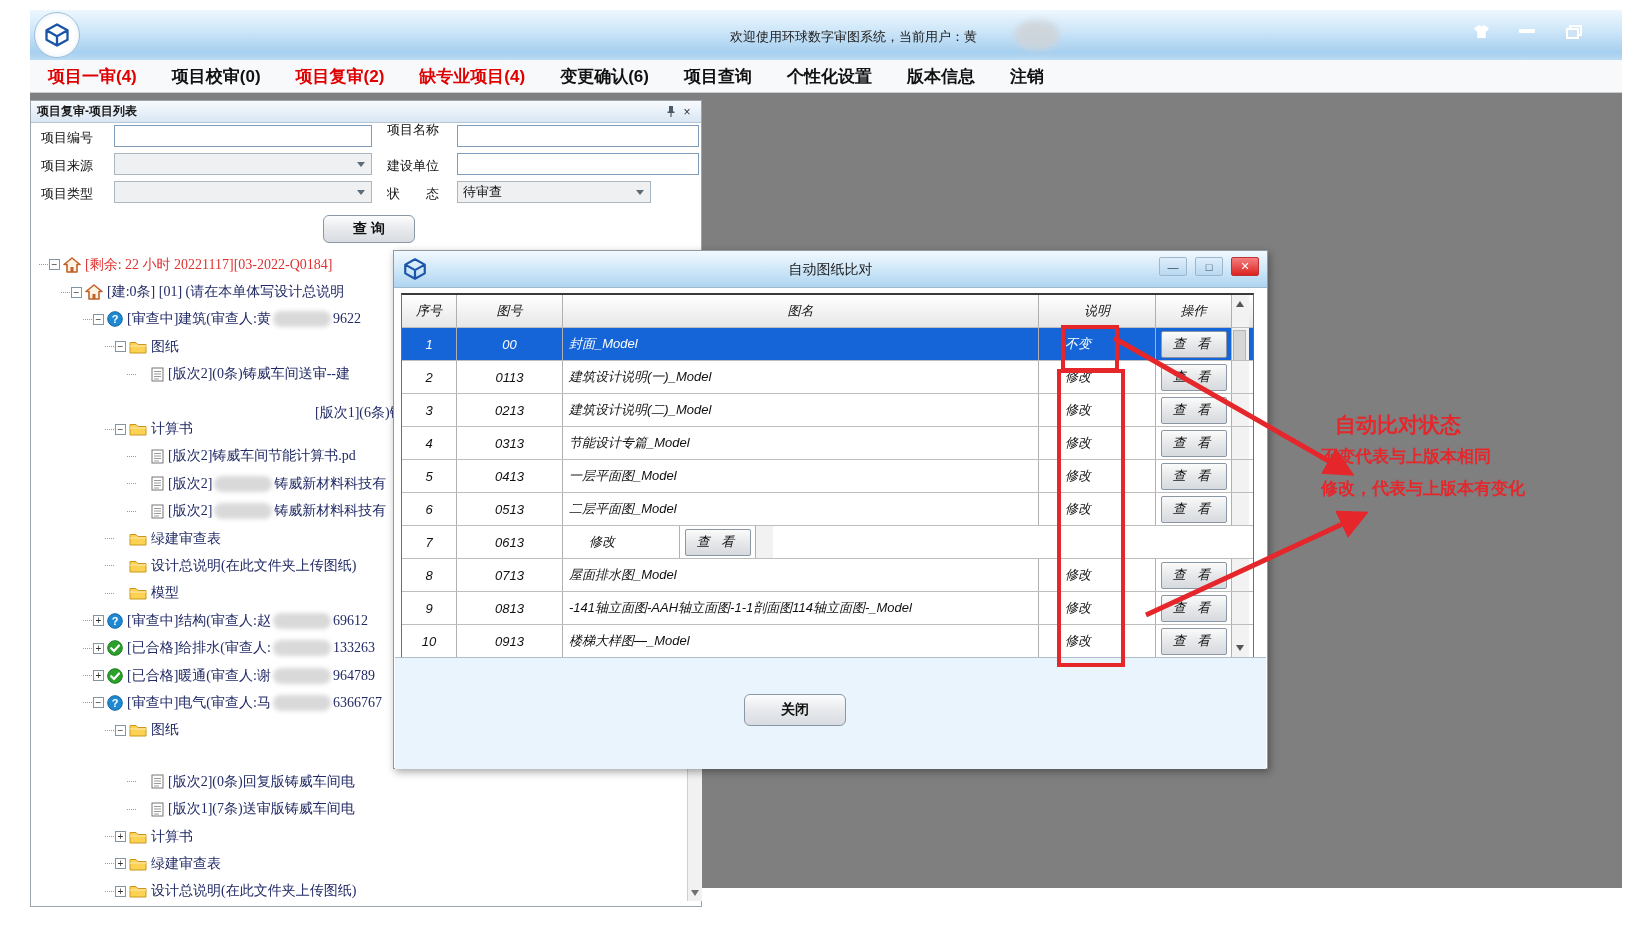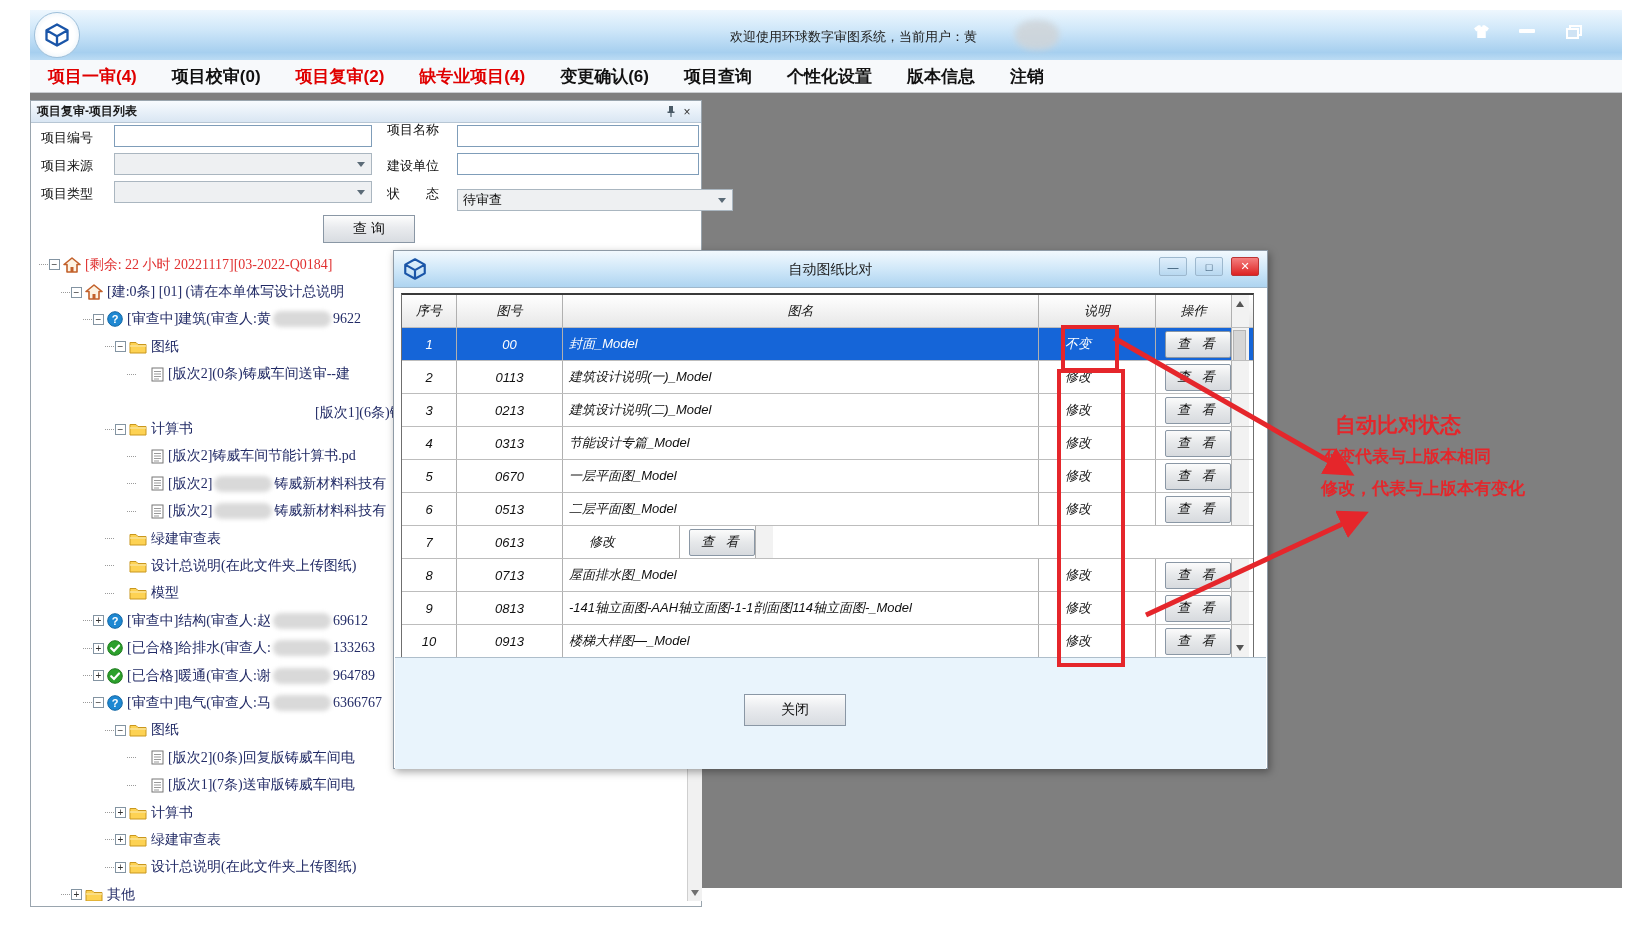--- a/index.html
+++ b/index.html
@@ -45,21 +45,21 @@
   .ph-ico{width:16px;height:16px;display:flex;align-items:center;justify-content:center;
     color:#333;font-size:12px;cursor:pointer;}
   .flabel{position:absolute;font-size:13px;color:#111;}
   .tin{position:absolute;height:22px;background:#fff;border:1px solid #7f9db9;box-sizing:border-box;}
   .tsel{position:absolute;height:22px;background:#eef0f2;border:1px solid #aab6c0;box-sizing:border-box;
     font-size:13px;color:#111;display:flex;align-items:center;padding-left:5px;cursor:pointer;}
   .tsel .chev{position:absolute;right:6px;top:8px;width:0;height:0;
     border-left:4px solid transparent;border-right:4px solid transparent;border-top:5px solid #5b6b77;}
   .btn{position:absolute;display:flex;align-items:center;justify-content:center;
     background:linear-gradient(#fdfdfd,#e9ebee 45%,#d8dce1);border:1px solid #8a97a5;
-    border-radius:0;font-size:14px;color:#111;cursor:pointer;}
+    border-radius:6px;font-size:14px;color:#111;cursor:pointer;font-weight:bold;}
 
   
   .tree{position:absolute;left:2px;top:150px;width:652px;height:650px;overflow:hidden;}
   .trow{height:27.4px;display:flex;align-items:center;white-space:nowrap;cursor:default;}
   .stub{width:9px;border-top:1px dotted #9a9a9a;margin-right:1px;flex:none;}
   .exp{width:11px;height:11px;border:1px solid #8394a2;background:#fff;flex:none;
     font-size:10px;line-height:9px;text-align:center;color:#333;margin-right:3px;cursor:pointer;box-sizing:border-box;}
   .expsp{width:14px;flex:none;}
   .ticon{flex:none;margin-right:4px;display:flex;align-items:center;}
   .tl{font-family:"Liberation Serif",serif;font-size:14px;color:#222b66;}
@@ -88,21 +88,21 @@
     border:1px solid #6f6f6f;border-top:2px solid #3a3a3a;box-sizing:border-box;background:#fff;}
   .drow{display:flex;height:33px;border-bottom:1px solid #bdbdbd;box-sizing:border-box;font-style:italic;}
   .drow.header{background:linear-gradient(#ffffff,#e7e7e7);}
   .drow.sel{background:#1565d8;color:#fff;}
   .dcell{border-right:1px solid #b0b0b0;box-sizing:border-box;display:flex;align-items:center;
     font-size:13px;overflow:hidden;white-space:nowrap;}
   .c-seq{width:55px;justify-content:center;}
   .c-code{width:106px;justify-content:center;}
   .c-name{width:476px;padding-left:6px;}
   .c-status{width:117px;padding-left:26px;}
-  .c-act{width:76px;justify-content:flex-end;}
+  .c-act{width:76px;justify-content:center;}
   .c-scroll{width:17px;border-right:none;background:#f2f2f2;position:relative;}
   .drow.header .dcell{justify-content:center;padding-left:0;}
   .view-btn{width:64px;height:25px;display:flex;align-items:center;justify-content:center;
     background:linear-gradient(#fbfbfb,#e6e8ea 50%,#d7dade);border:1px solid #8a97a5;
     border-radius:2px;font-size:13px;color:#111;cursor:pointer;letter-spacing:4px;}
   .sb-up-t{position:absolute;left:4px;top:6px;width:0;height:0;
     border-left:4px solid transparent;border-right:4px solid transparent;border-bottom:6px solid #555;}
   .sb-down-t{position:absolute;left:4px;bottom:6px;width:0;height:0;
     border-left:4px solid transparent;border-right:4px solid transparent;border-top:6px solid #555;}
   .sb-thumb{position:absolute;left:1px;top:20px;width:13px;height:70px;background:#d6d6d6;
@@ -181,21 +181,21 @@
       <span class="chev"></span>
     </span>
   <span class="flabel" style="left:356px;top:56px">建设单位</span>
   <span class="tin" style="left:426px;top:52px;width:242px"></span>
 
   <span class="flabel" style="left:10px;top:84px">项目类型</span>
   <span class="tsel" style="left:83px;top:80px;width:258px">
       <span class="chev"></span>
     </span>
   <span class="flabel" style="left:356px;top:84px">状　　态</span>
-  <span class="tsel" style="left:426px;top:88px;width:276px">
+  <span class="tsel" style="left:426px;top:80px;width:194px">
       <span>待审查</span>
       <span class="chev"></span>
     </span>
 
   <span class="btn" style="left:292px;top:114px;width:90px;height:26px">查 询</span>
 
   <div class="tree" id="tree">
       <div class="trow" style="padding-left: 6px;">
         <span class="stub"></span>
         <span class="exp">−</span>
@@ -416,21 +416,21 @@
         <span class="stub"></span>
         <span class="exp">−</span>
         <span class="ticon">
           <svg width="18" height="14" viewBox="0 0 18 14">
             <path d="M1 2.5 L7 2.5 L9 4.5 L17 4.5 L17 13 L1 13 Z" fill="#fdd253" stroke="#c9971e"></path>
             <path d="M1 6 L17 6" stroke="#f9e49a" stroke-width="1.4"></path>
           </svg>
         </span>
         <span class="tl">图纸</span>
       </div>
-      <div class="trow" style="padding-left: 94px;">
+      <div class="trow" style="padding-left: 94px; margin-top: 24px;">
         <span class="stub"></span>
         <span class="expsp"></span>
         <span class="ticon">
           <svg width="13" height="15" viewBox="0 0 13 15">
             <rect x="1" y="1" width="11" height="13" fill="#fff" stroke="#777"></rect>
             <line x1="3" y1="4.5" x2="10" y2="4.5" stroke="#999"></line>
             <line x1="3" y1="7" x2="10" y2="7" stroke="#999"></line>
             <line x1="3" y1="9.5" x2="10" y2="9.5" stroke="#999"></line>
             <line x1="3" y1="12" x2="8" y2="12" stroke="#999"></line>
           </svg>
@@ -564,21 +564,21 @@
         <div class="dcell c-code">0313</div>
         <div class="dcell c-name">节能设计专篇_Model</div>
         <div class="dcell c-status">修改</div>
         <div class="dcell c-act">
           <span class="view-btn">查 看</span>
         </div>
         <div class="dcell c-scroll"></div>
       </div>
       <div class="drow">
         <div class="dcell c-seq">5</div>
-        <div class="dcell c-code">0670</div>
+        <div class="dcell c-code">0413</div>
         <div class="dcell c-name">一层平面图_Model</div>
         <div class="dcell c-status">修改</div>
         <div class="dcell c-act">
           <span class="view-btn">查 看</span>
         </div>
         <div class="dcell c-scroll"></div>
       </div>
       <div class="drow">
         <div class="dcell c-seq">6</div>
         <div class="dcell c-code">0513</div>

